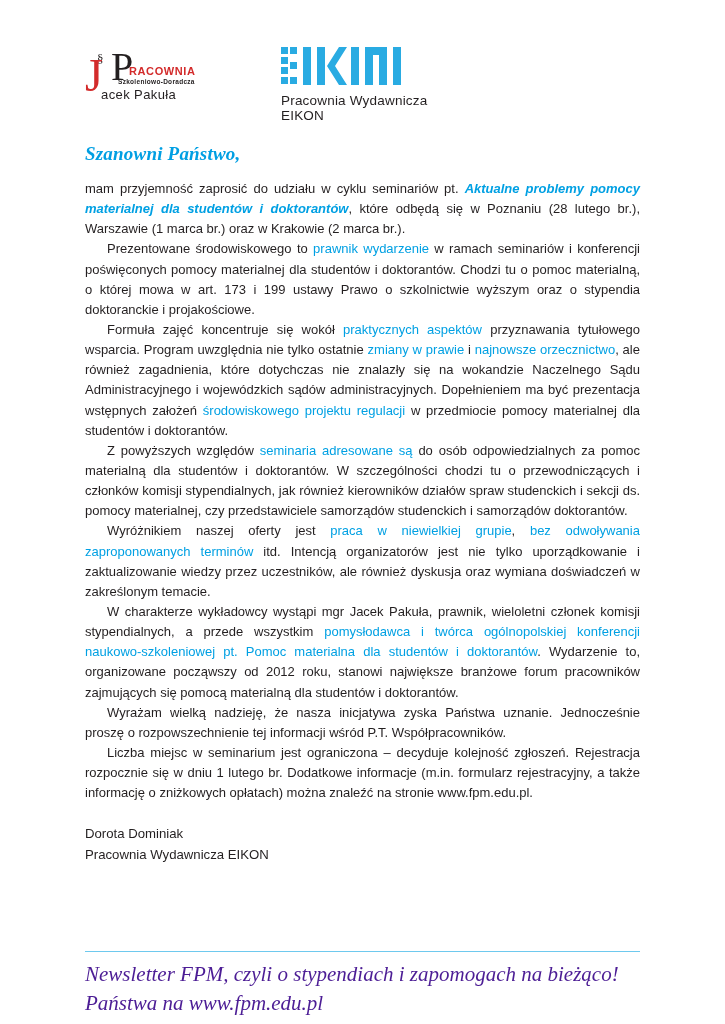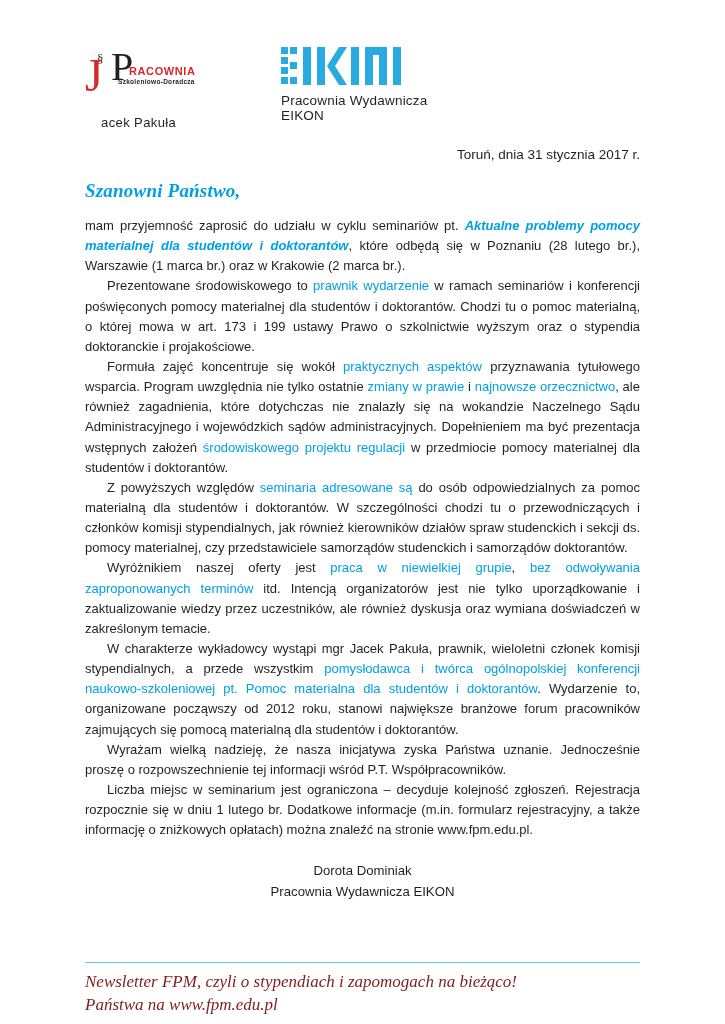--- a/index.html
+++ b/index.html
@@ -81,21 +81,20 @@
     color: #231f20;
     font-weight: bold;
   }
   .lp-name {
     position: absolute;
     left: 16px;
     top: 40px;
     font-size: 13px;
     letter-spacing: 0.4px;
     color: #231f20;
-    margin-top: 28px;
   }
 
   .logo-eikon {
     position: absolute;
     left: 112px;
     top: 0;
     width: 270px;
     height: 70px;
   }
   .eikon-mark {
@@ -148,43 +147,43 @@
     color: #00a0e3;
   }
   .hl-bold-italic {
     color: #00a0e3;
     font-weight: bold;
     font-style: italic;
   }
 
   .signature {
     margin-top: 20px;
-    text-align: center;
+    text-align: left;
     font-size: 13.2px;
     line-height: 1.6;
     color: #231f20;
   }
 
   
   .footer {
     position: absolute;
     left: 85px;
     right: 85px;
     bottom: 52px;
   }
   .footer-rule {
     border-top: 1px solid #6ec9ee;
     margin-bottom: 8px;
   }
   .footer-text {
     font-family: "Liberation Serif", serif;
     font-style: italic;
-    font-size: 17px;
+    font-size: 21px;
     line-height: 1.35;
-    color: #7f1d1d;
+    color: #4c1d95;
   }
 </style>
 </head>
 <body>
 
 <div class="page">
 
   <div class="header">
 
     <div class="logo-pracownia">
@@ -213,21 +212,20 @@
           <rect x="84" y="0" width="8" height="38"></rect>
           <rect x="98" y="0" width="8" height="38"></rect>
           <rect x="84" y="0" width="22" height="8"></rect>
           <rect x="112" y="0" width="8" height="38"></rect>
         </g>
       </svg>
       <div class="eikon-caption">Pracownia Wydawnicza EIKON</div>
     </div>
   </div>
 
-  <div class="date-line">Toruń, dnia 31 stycznia 2017 r.</div>
 
   <div class="salutation">Szanowni Państwo,</div>
 
   <div class="body-text">
 
     <p class="noindent"><span>mam przyjemność zaprosić do udziału w cyklu seminariów pt. </span><span class="hl-bold-italic">Aktualne problemy pomocy materialnej dla studentów i doktorantów</span><span>, które odbędą się w Poznaniu (28 lutego br.), Warszawie (1 marca br.) oraz w Krakowie (2 marca br.).</span></p>
 
     <p><span>Prezentowane środowiskowego to </span><span class="hl">prawnik wydarzenie</span><span> w ramach seminariów i konferencji poświęconych pomocy materialnej dla studentów i doktorantów. Chodzi tu o pomoc materialną, o której mowa w art. 173 i 199 ustawy Prawo o szkolnictwie wyższym oraz o stypendia doktoranckie i projakościowe.</span></p>
 
     <p><span>Formuła zajęć koncentruje się wokół </span><span class="hl">praktycznych aspektów</span><span> przyznawania tytułowego wsparcia. Program uwzględnia nie tylko ostatnie </span><span class="hl">zmiany w prawie</span><span> i </span><span class="hl">najnowsze orzecznictwo</span><span>, ale również zagadnienia, które dotychczas nie znalazły się na wokandzie Naczelnego Sądu Administracyjnego i wojewódzkich sądów administracyjnych. Dopełnieniem ma być prezentacja wstępnych założeń </span><span class="hl">środowiskowego projektu regulacji</span><span> w przedmiocie pomocy materialnej dla studentów i doktorantów.</span></p>

